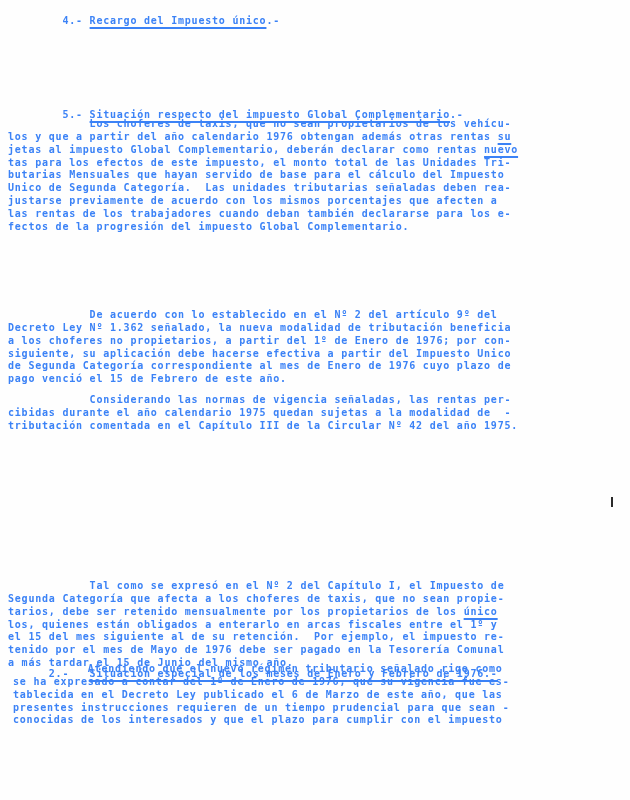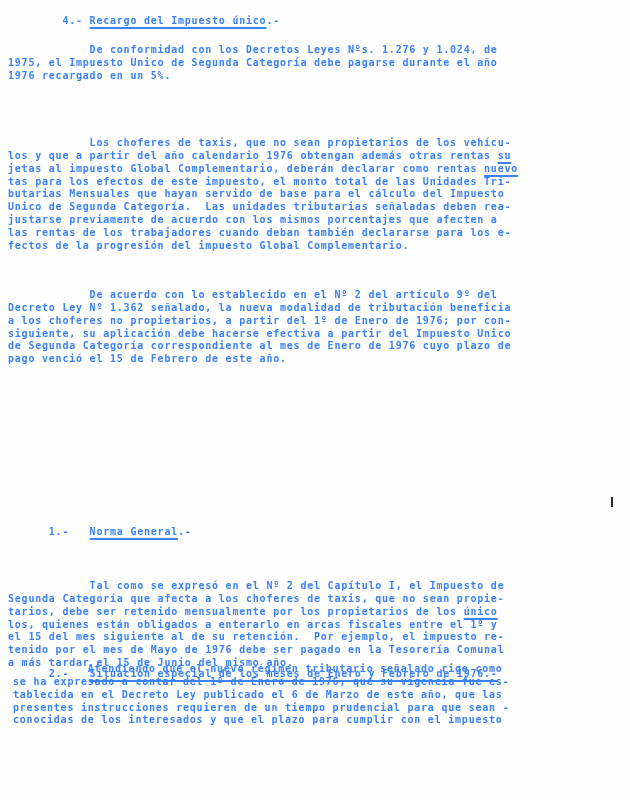--- a/index.html
+++ b/index.html
@@ -30,43 +30,43 @@
     position:absolute;
     background:#2a2a2a;
   }
 </style>
 </head>
 <body>
 
 <div class="page">
 
   <div class="tblock" style="top:15px">        4.- <span class="u">Recargo del Impuesto único</span>.-</div>
-  <div class="tblock" style="top:44px">            De conformidad con los Decretos Leyes Nºs. 1.276 y 1.024, de
-1975, el Impuesto Unico de Segunda Categoría debe pagarse durante el año
-1976 recargado en un 5%.</div>
 
-  <div class="tblock" style="top:137px">            Los choferes de taxis, que no sean propietarios de los vehícu-
+  <div class="tblock" style="top:109px">        5.- <span class="u">Situación respecto del impuesto Global Complementario</span>.-</div>
+  <div class="tblock" style="top:118px">            Los choferes de taxis, que no sean propietarios de los vehícu-
 los y que a partir del año calendario 1976 obtengan además otras rentas <span class="u">su</span>
 jetas al impuesto Global Complementario, deberán declarar como rentas <span class="u">nuevo</span>
 tas para los efectos de este impuesto, el monto total de las Unidades Tri-
 butarias Mensuales que hayan servido de base para el cálculo del Impuesto
 Unico de Segunda Categoría.  Las unidades tributarias señaladas deben rea-
 justarse previamente de acuerdo con los mismos porcentajes que afecten a
 las rentas de los trabajadores cuando deban también declararse para los e-
 fectos de la progresión del impuesto Global Complementario.</div>
 
-  <div class="tblock" style="top:289px">            De acuerdo con lo establecido en el Nº 2 del artículo 9º del
+  <div class="tblock" style="top:309px">            De acuerdo con lo establecido en el Nº 2 del artículo 9º del
 Decreto Ley Nº 1.362 señalado, la nueva modalidad de tributación beneficia
 a los choferes no propietarios, a partir del 1º de Enero de 1976; por con-
 siguiente, su aplicación debe hacerse efectiva a partir del Impuesto Unico
 de Segunda Categoría correspondiente al mes de Enero de 1976 cuyo plazo de
 pago venció el 15 de Febrero de este año.</div>
+  <div class="tblock" style="top:394px">            Considerando las normas de vigencia señaladas, las rentas per-
+cibidas durante el año calendario 1975 quedan sujetas a la modalidad de  -
+tributación comentada en el Capítulo III de la Circular Nº 42 del año 1975.</div>
 
 
-  <div class="tblock" style="top:526px">      1.-   <span class="u">Norma General</span>.-</div>
   <div class="tblock" style="top:580px">            Tal como se expresó en el Nº 2 del Capítulo I, el Impuesto de
 Segunda Categoría que afecta a los choferes de taxis, que no sean propie-
 tarios, debe ser retenido mensualmente por los propietarios de los <span class="u">único</span>
 los, quienes están obligados a enterarlo en arcas fiscales entre el 1º y
 el 15 del mes siguiente al de su retención.  Por ejemplo, el impuesto re-
 tenido por el mes de Mayo de 1976 debe ser pagado en la Tesorería Comunal
 a más tardar el 15 de Junio del mismo año.</div>
 
   <div class="tblock" style="top:668px">      2.-   <span class="u">Situación especial de los meses de Enero y Febrero de 1976.-</span></div>
   <div class="tblock" style="top:663px; left:13px">           Atendiendo que el nuevo régimen tributario señalado rige como

